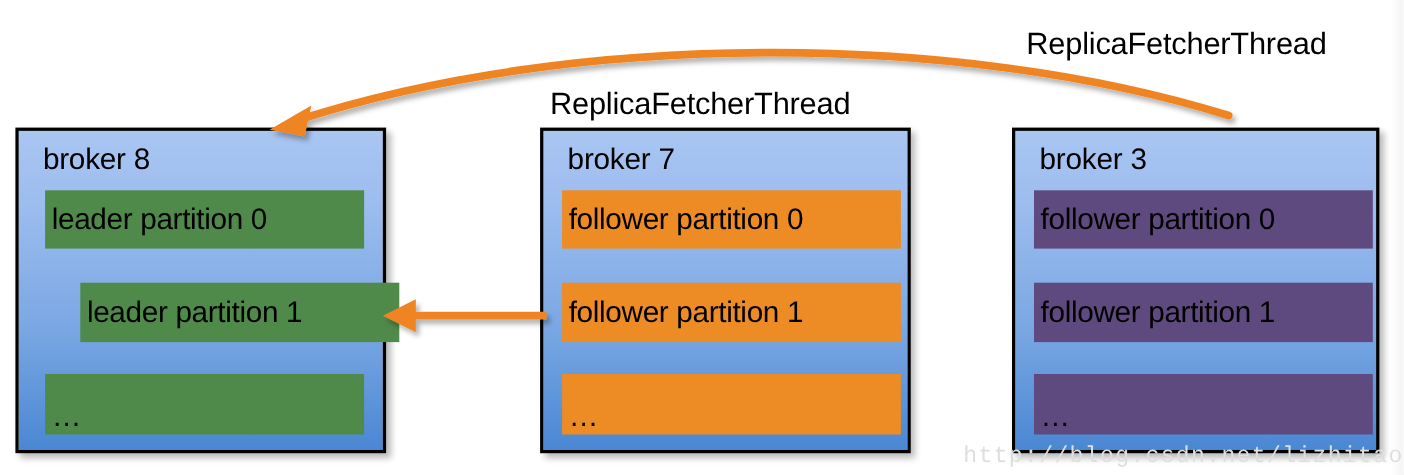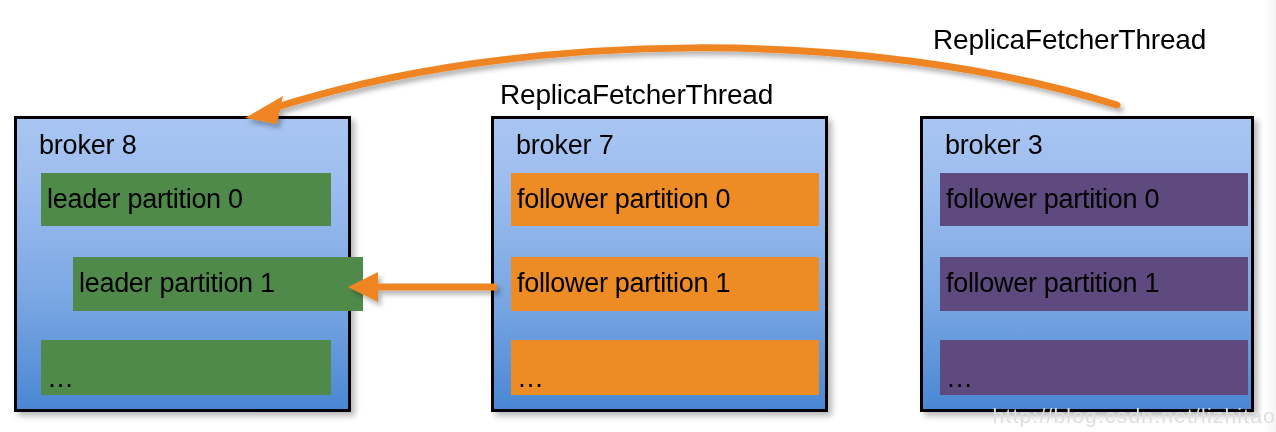--- a/index.html
+++ b/index.html
@@ -82,21 +82,21 @@
 
   
   .watermark {
     position: absolute;
     right: 14px;
     bottom: 4px;
     font-size: 21px;
     line-height: 24px;
     color: #dedede;
     letter-spacing: 1.2px;
-    font-family: Liberation Sans, sans-serif;
+    font-family: Liberation Mono, monospace;
     white-space: nowrap;
   }
 
   
   .page-edge {
     position: absolute;
     right: 0;
     top: 0;
     width: 26px;
     height: 432px;

